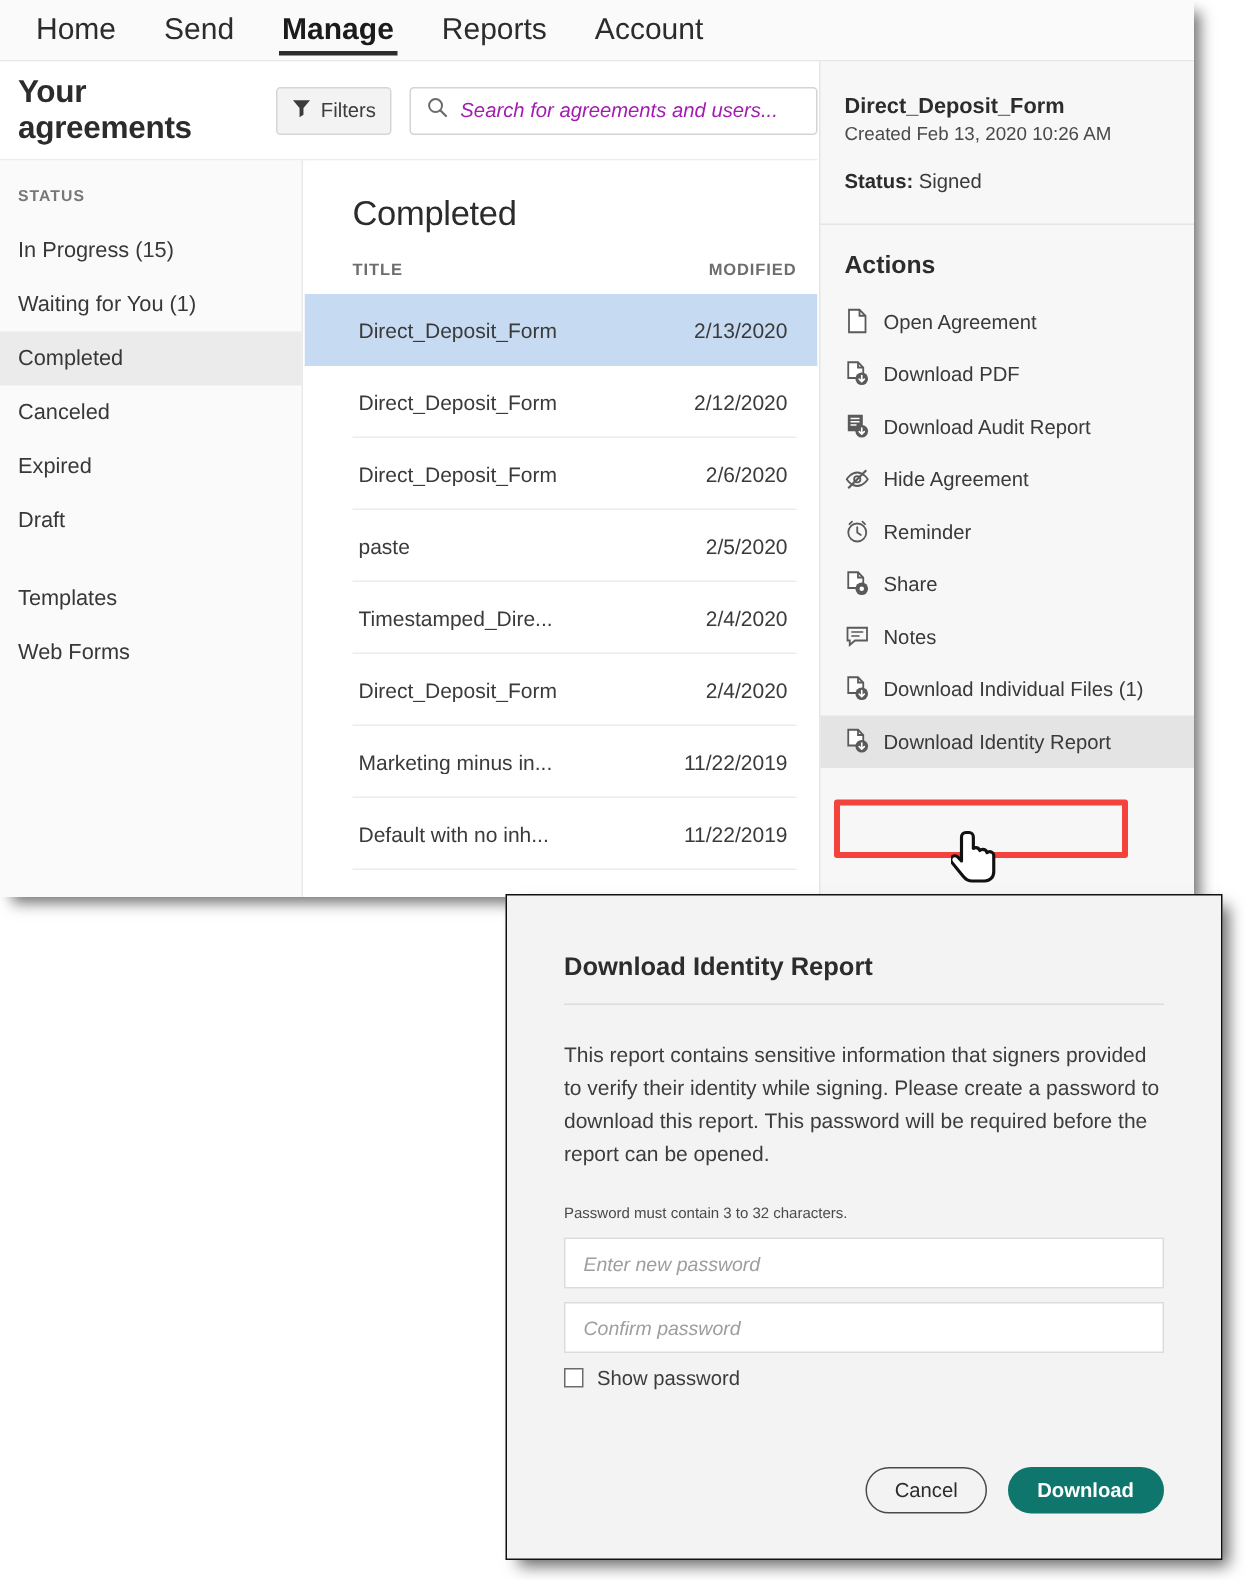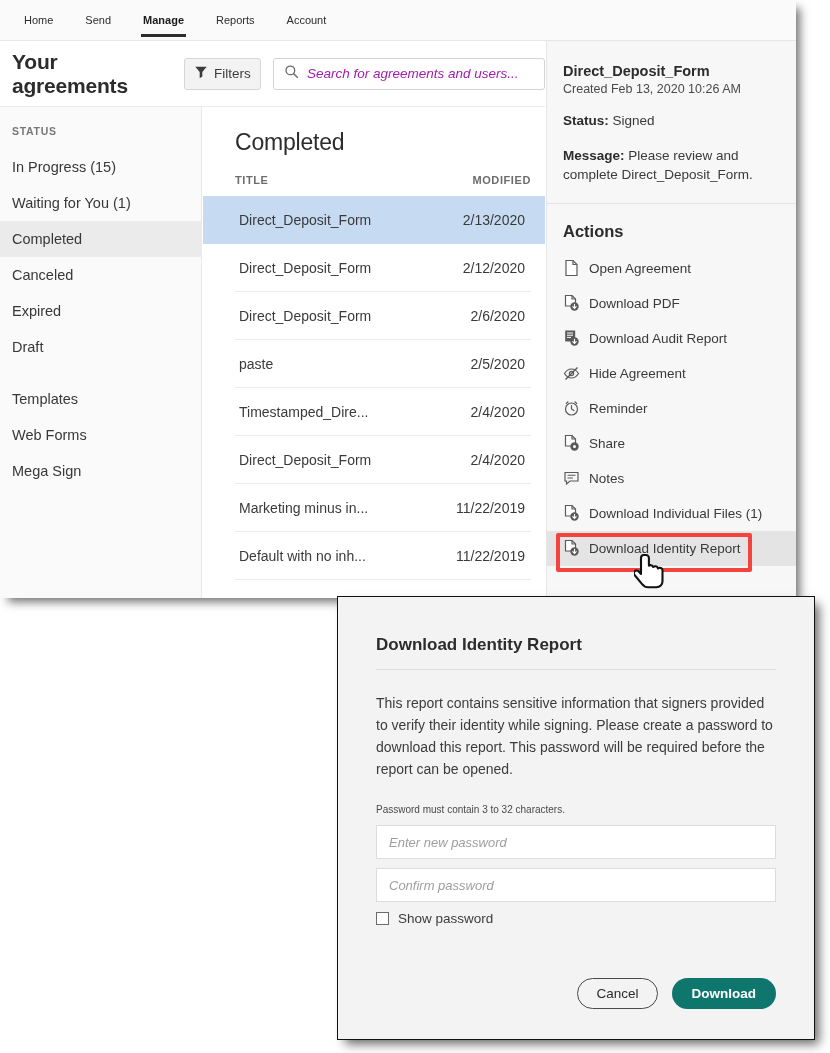--- a/index.html
+++ b/index.html
@@ -22,21 +22,21 @@
   }
   .app-inner { position:relative; width:796px; height:598px; }
 
   
   .topnav {
     position:absolute; left:0; top:0; width:796px; height:41px;
     background:#fafafa; border-bottom:1px solid #e6e6e6;
     display:flex; align-items:center; padding-left:8px;
   }
   .nav-tab {
-    position:relative; font-size:11px; color:#2c2c2c;
+    position:relative; font-size:20px; color:#2c2c2c;
     padding:0 16px; height:41px; line-height:41px; cursor:pointer;
     white-space:nowrap;
   }
   .nav-tab.active { font-weight:bold; color:#1b1b1b; }
   .nav-tab.active:after {
     content:""; position:absolute; left:14px; right:14px; bottom:4px;
     height:3px; background:#2c2c2c;
   }
 
   
@@ -201,21 +201,20 @@
       <div class="sidebar-label">STATUS</div>
       <div class="side-item">In Progress (15)</div>
       <div class="side-item">Waiting for You (1)</div>
       <div class="side-item selected">Completed</div>
       <div class="side-item">Canceled</div>
       <div class="side-item">Expired</div>
       <div class="side-item">Draft</div>
       <div class="side-gap"></div>
       <div class="side-item">Templates</div>
       <div class="side-item">Web Forms</div>
-      <div class="side-item">Mega Sign</div>
     </div>
 
     <div class="listcol">
       <div class="list-title">Completed</div>
       <div class="list-head">
         <span>TITLE</span>
         <span>MODIFIED</span>
       </div>
 
       <div class="list-row selected">
@@ -253,24 +252,20 @@
     </div>
 
     <div class="detail">
       <div class="detail-top">
         <div class="d-title">Direct_Deposit_Form</div>
         <div class="d-created">Created Feb 13, 2020 10:26 AM</div>
         <div class="d-line">
           <b>Status:</b>
           <span>Signed</span>
         </div>
-        <div class="d-line">
-          <b>Message:</b>
-          <span>Please review and complete Direct_Deposit_Form.</span>
-        </div>
       </div>
 
       <div class="actions-h">Actions</div>
 
       <div class="action-item">
         <span class="action-icon">
           <svg width="17" height="18" viewBox="0 0 17 18">
                 <path d="M3 1.5h7l4 4v11H3z" fill="#fff" stroke="#5a5a5a" stroke-width="1.2"></path>
                 <path d="M10 1.5v4h4" fill="none" stroke="#5a5a5a" stroke-width="1.2"></path>
               </svg>

